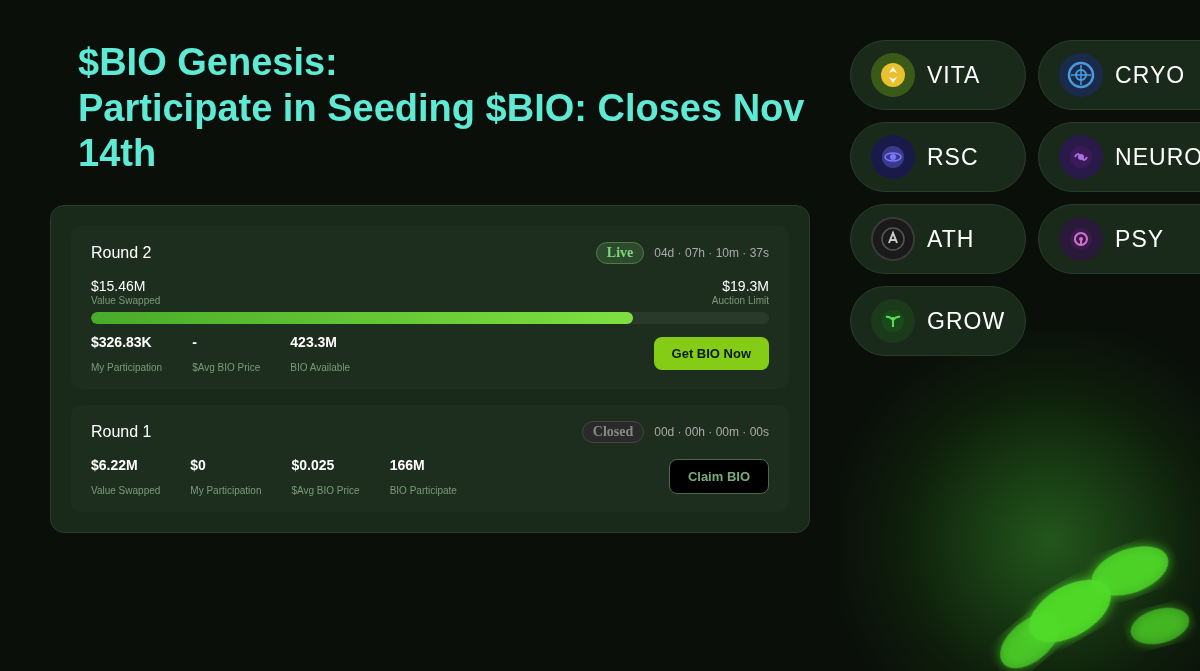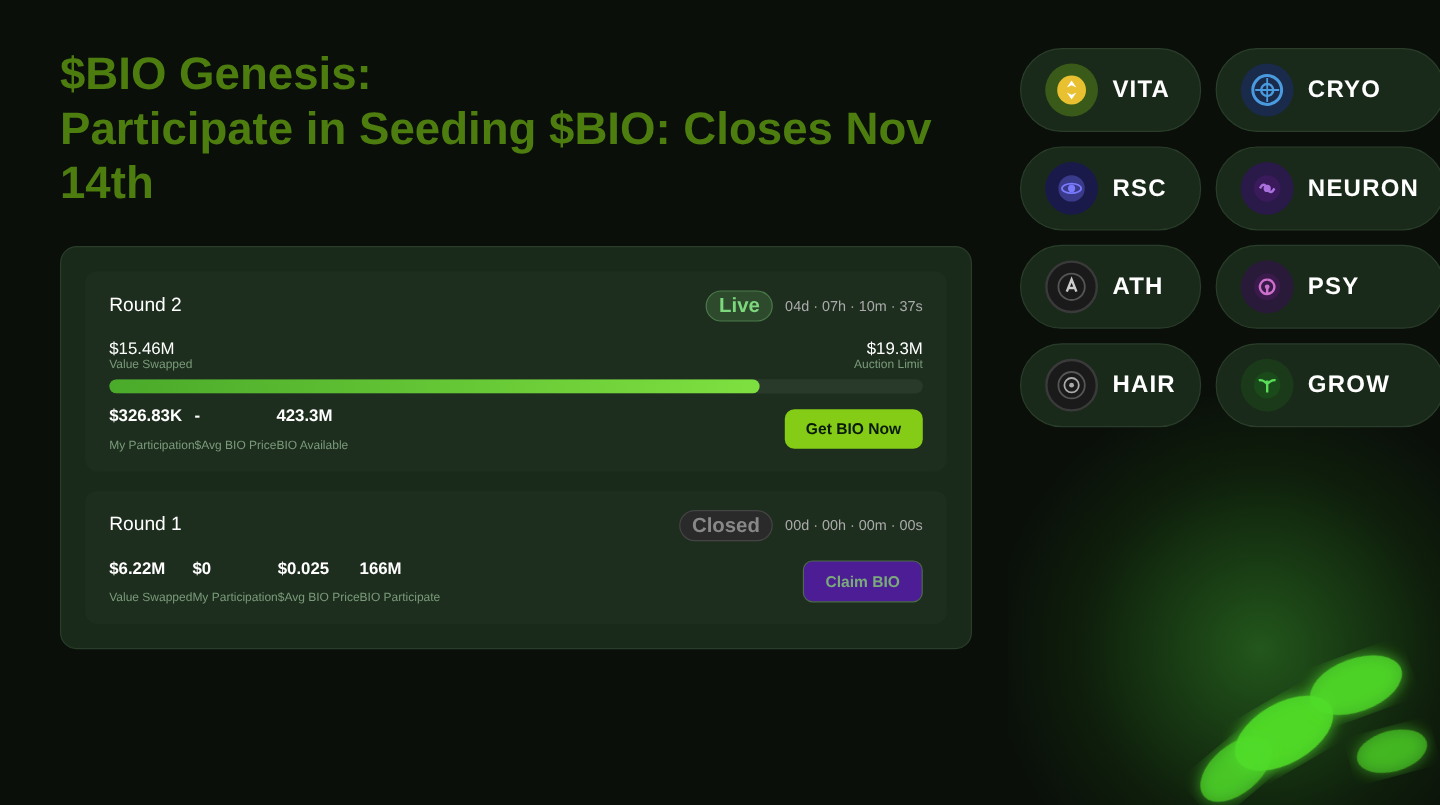--- a/index.html
+++ b/index.html
@@ -33,25 +33,26 @@
       gap: 40px;
     }
 
     .left-panel {
       flex: 0 0 760px;
       display: flex;
       flex-direction: column;
     }
 
     .main-title {
-      color: #4d7c0f;
+      color: #5eead4;
       font-size: 38px;
       font-weight: 700;
       line-height: 1.2;
       margin-bottom: 28px;
+      margin-left: 28px;
     }
 
     .rounds-container {
       background: #1a2a1a;
       border: 1px solid #2a3d2a;
       border-radius: 14px;
       padding: 20px;
       display: flex;
       flex-direction: column;
       gap: 16px;
@@ -86,22 +87,23 @@
 
     .round-meta {
       display: flex;
       align-items: center;
       gap: 10px;
     }
 
     .badge {
       padding: 2px 10px;
       border-radius: 20px;
-      font-size: 17px;
+      font-size: 14px;
       font-weight: 600;
+      font-family: Liberation Serif, serif;
     }
 
     .badge-live {
       background: #2d4a2d;
       color: #7dd87d;
       border: 1px solid #4a7a4a;
     }
 
     .badge-closed {
       background: #2a2a2a;
@@ -146,20 +148,21 @@
 
     .progress-bar-fill {
       height: 100%;
       background: linear-gradient(90deg, #4aaa2a, #7ee040);
       border-radius: 6px;
     }
 
     .stats-row {
       display: flex;
       align-items: center;
+      gap: 30px;
     }
 
     .stat-item {
       display: flex;
       flex-direction: column;
     }
 
     .stat-value {
       font-size: 14px;
       font-weight: 700;
@@ -182,21 +185,21 @@
       cursor: pointer;
     }
 
     .btn-get-bio {
       background: #84cc16;
       color: #0a1a0a;
       text-align: center;
     }
 
     .btn-claim-bio {
-      background: #4c1d95;
+      background: #000000;
       color: #7aaa7a;
       border: 1px solid #4a6a4a;
     }
 
     .right-panel {
       flex: 1;
       display: flex;
       flex-direction: column;
       align-items: center;
     }
@@ -234,22 +237,22 @@
       border-radius: 50%;
       display: flex;
       align-items: center;
       justify-content: center;
       font-size: 22px;
       flex-shrink: 0;
     }
 
     .token-name {
       color: #ffffff;
-      font-size: 20px;
-      font-weight: 700;
+      font-size: 23px;
+      font-weight: 400;
       letter-spacing: 1px;
     }
 
     
     .icon-vita { background: #3a5a1a; }
     .icon-cryo { background: #1a2a4a; }
     .icon-rsc  { background: #1a1a4a; }
     .icon-neuron { background: #2a1a4a; }
     .icon-ath  { background: #1a1a1a; border: 2px solid #3a3a3a; }
     .icon-psy  { background: #2a1a3a; }
@@ -411,30 +414,20 @@
         </div>
         <div class="token-card">
           <div class="token-icon icon-psy">
             <svg width="28" height="28" viewBox="0 0 28 28">
               <circle cx="14" cy="14" r="11" fill="#3a1a4a"></circle>
               <path d="M14,8 A6,6 0 1,1 13.9,8 M14,14 L14,20" stroke="#cc70cc" stroke-width="2" fill="none"></path>
               <circle cx="14" cy="14" r="2" fill="#cc70cc"></circle>
             </svg>
           </div>
           <span class="token-name">PSY</span>
-        </div>
-        <div class="token-card">
-          <div class="token-icon icon-hair">
-            <svg width="28" height="28" viewBox="0 0 28 28">
-              <circle cx="14" cy="14" r="11" fill="none" stroke="#555" stroke-width="1.5"></circle>
-              <circle cx="14" cy="14" r="6" fill="none" stroke="#aaa" stroke-width="1.5"></circle>
-              <circle cx="14" cy="14" r="2" fill="#aaa"></circle>
-            </svg>
-          </div>
-          <span class="token-name">HAIR</span>
         </div>
         <div class="token-card">
           <div class="token-icon icon-grow">
             <svg width="28" height="28" viewBox="0 0 28 28">
               <circle cx="14" cy="14" r="11" fill="#1a4a1a"></circle>
               <path d="M14,20 L14,10 M14,13 Q10,9 7,10 M14,13 Q18,9 21,10" stroke="#5add5a" stroke-width="2" fill="none"></path>
             </svg>
           </div>
           <span class="token-name">GROW</span>
         </div>

